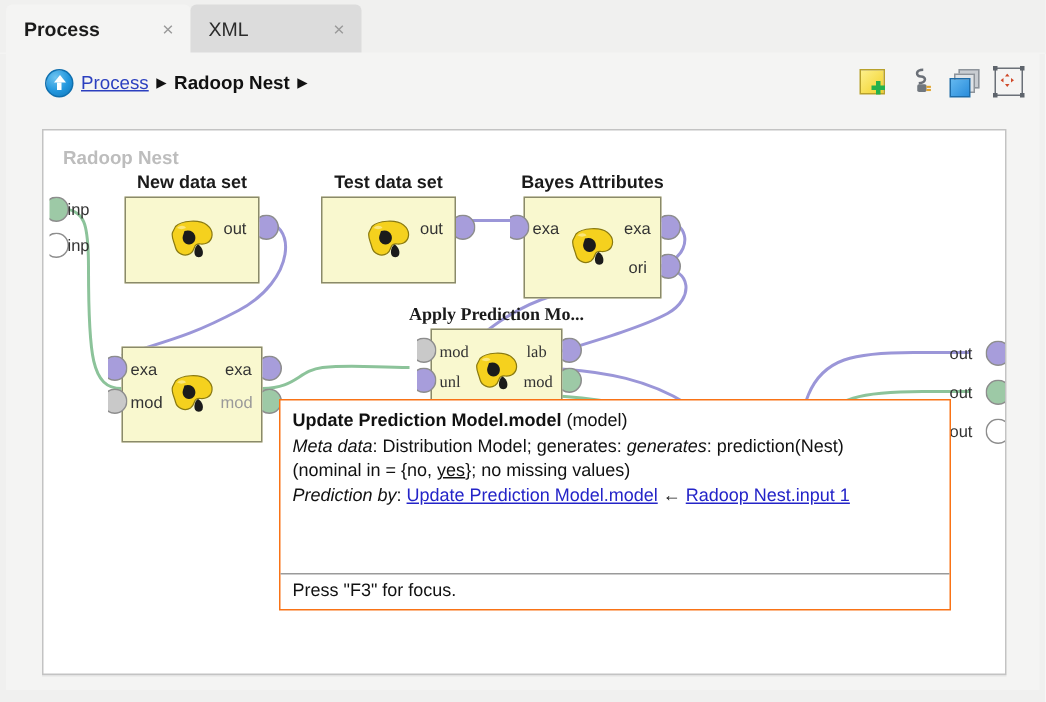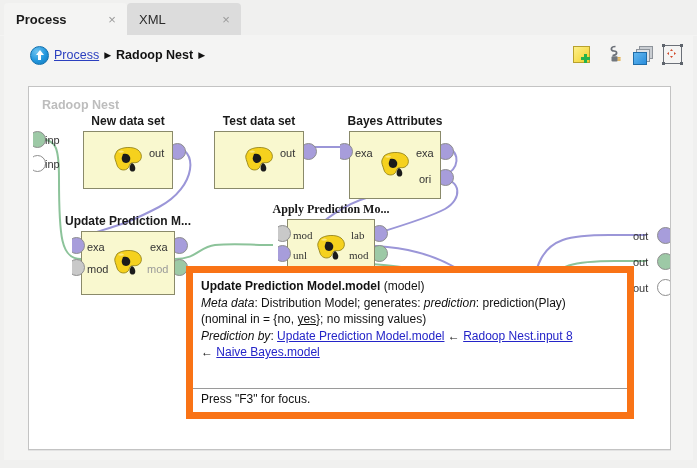--- a/index.html
+++ b/index.html
@@ -113,21 +113,21 @@
   }
   .node .box{
     position:absolute;left:0;top:0;
     background:#f9f8cf;border:1px solid #8a8a6a;box-sizing:border-box;
   }
   .bee{position:absolute;left:50%;top:50%;transform:translate(-50%,-50%);}
 
   
   .tooltip{
     position:absolute;left:186px;top:266px;width:448px;
-    background:#fff;border:7px solid #f97316;box-sizing:border-box;
+    background:#fff;border:1px solid #f97316;box-sizing:border-box;
     font-size:12px;line-height:15.5px;color:#111;
   }
   .tooltip .body{padding:6px 7px 6px 8px;min-height:103px;}
   .tooltip .r{margin:0 0 1px 0;white-space:nowrap;}
   .tooltip b{font-weight:bold;}
   .tooltip i{font-style:italic;}
   .tooltip u{}
   .tooltip a{color:#2424c8;text-decoration:underline;cursor:pointer;}
   .tooltip .foot{border-top:1px solid #9a9a9a;padding:3px 8px 4px 8px;}
 </style>
@@ -291,21 +291,20 @@
         <div class="port right" style="left:92px;top:12px;">
           <span class="disc purple"></span>
         </div>
         <span class="plabel" style="left:70px;top:42px;">ori</span>
         <div class="port right" style="left:92px;top:38px;">
           <span class="disc purple"></span>
         </div>
       </div>
 
       <div class="node" style="left:52px;top:144px;width:94px;height:64px;">
-        <div class="title">Update Prediction M...</div>
         <div class="box" style="width:94px;height:64px;">
           <svg class="bee" width="34" height="28" viewBox="0 0 34 28">
             <path d="M6 5 C10 1 22 0 27 4 C32 8 31 14 27 16 C24 17.5 22 16 20 17 C18 18 19 21 16 23 C12 25.5 7 23 6 19 C5 15 3 12 4 9 Z" fill="#f5d11e" stroke="#8a7a10" stroke-width="0.8"></path>
             <path d="M12 8 C15 7 18 8 19 11 C20 14 18 17 15 17 C12 17 10 14 11 11 Z" fill="#1b1b1b"></path>
             <path d="M21 17 C23 18 25 21 24 24 C23 26 20 26 19 24 C18 22 19 18 21 17 Z" fill="#1b1b1b"></path>
             <path d="M7 6 C9 4 12 4 13 6 C11 7 9 7 7 6 Z" fill="#fbe67a"></path>
           </svg>
         </div>
         <div class="port left" style="left:-13px;top:6px;">
           <span class="disc purple"></span>
@@ -356,31 +355,27 @@
     </div>
   </div>
 
   <div class="tooltip">
     <div class="body">
       <p class="r">
         <b>Update Prediction Model.model</b>
         <span>(model)</span>
       </p>
       <p class="r">
-        <i>Meta data</i><span>: Distribution Model; generates: </span><i>prediction</i><span>: prediction(Play)</span>
+        <i>Meta data</i><span>: Distribution Model; generates: </span><i>generates</i><span>: prediction(Nest)</span>
       </p>
       <p class="r">
         <span>(nominal in = {no, </span><u>yes</u><span>}; no missing values)</span>
       </p>
       <p class="r">
         <i>Prediction by</i><span>: </span><a>Update Prediction Model.model</a>
         <span>←</span>
-        <a>Radoop Nest.input 8</a>
-      </p>
-      <p class="r">
-        <span>←</span>
-        <a>Naive Bayes.model</a>
+        <a>Radoop Nest.input 1</a>
       </p>
     </div>
     <div class="foot">Press "F3" for focus.</div>
   </div>
 
 </div>
 
 </body></html>

